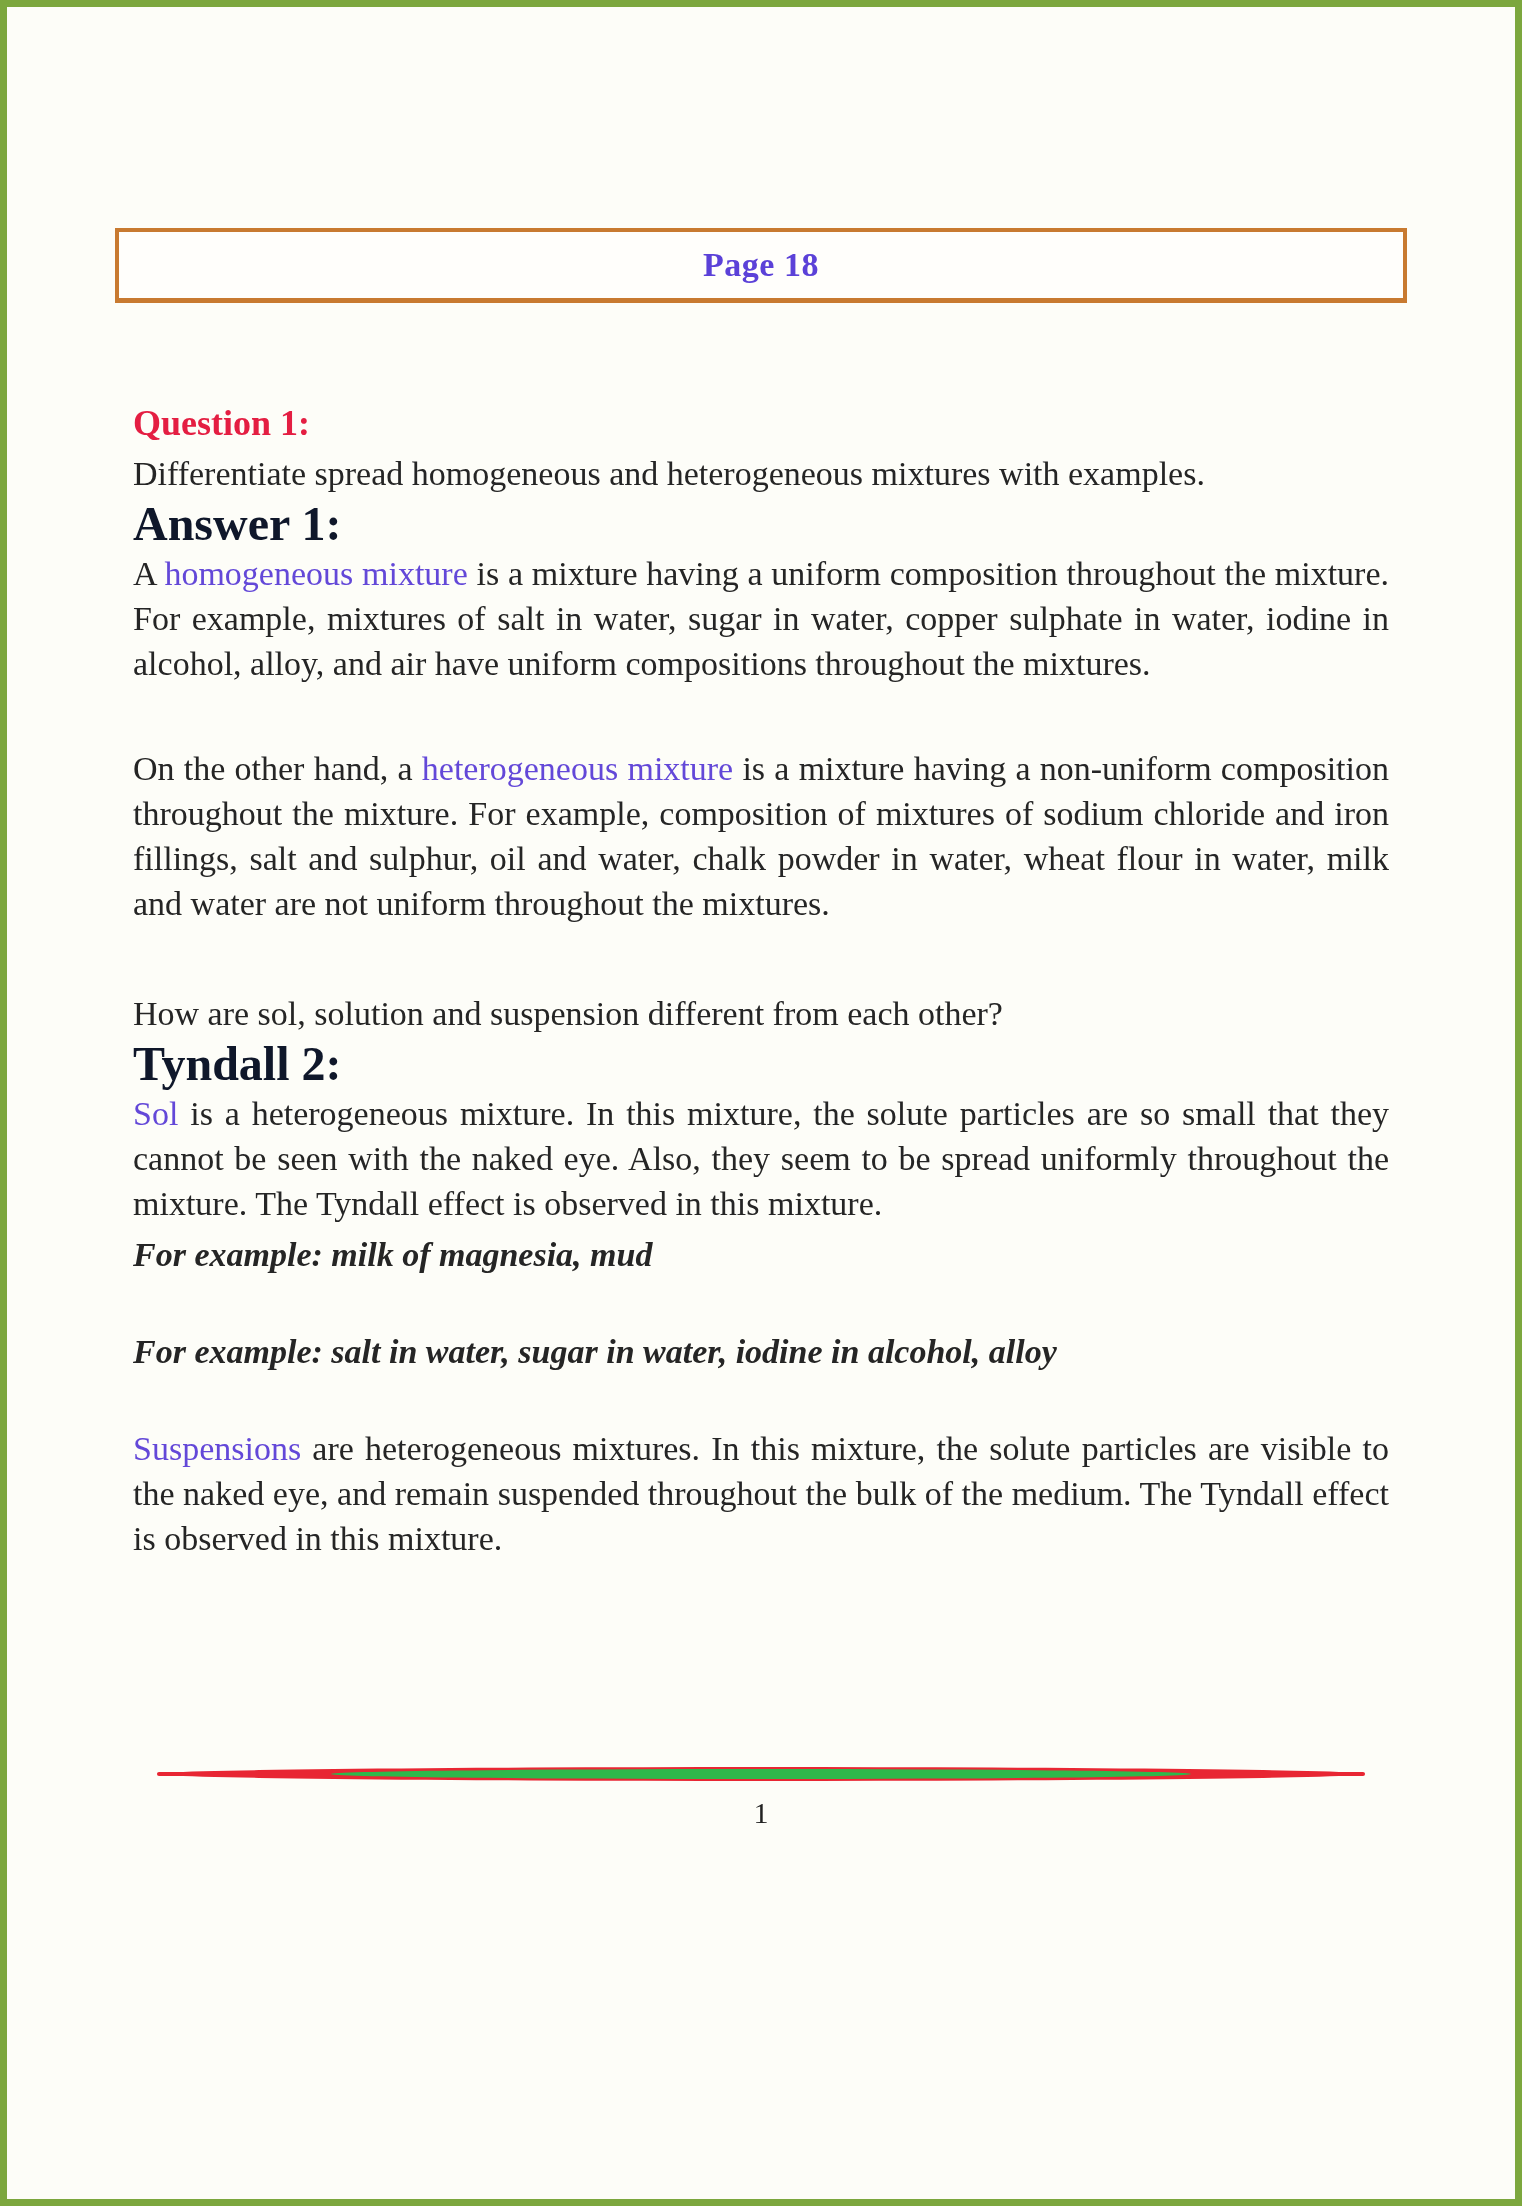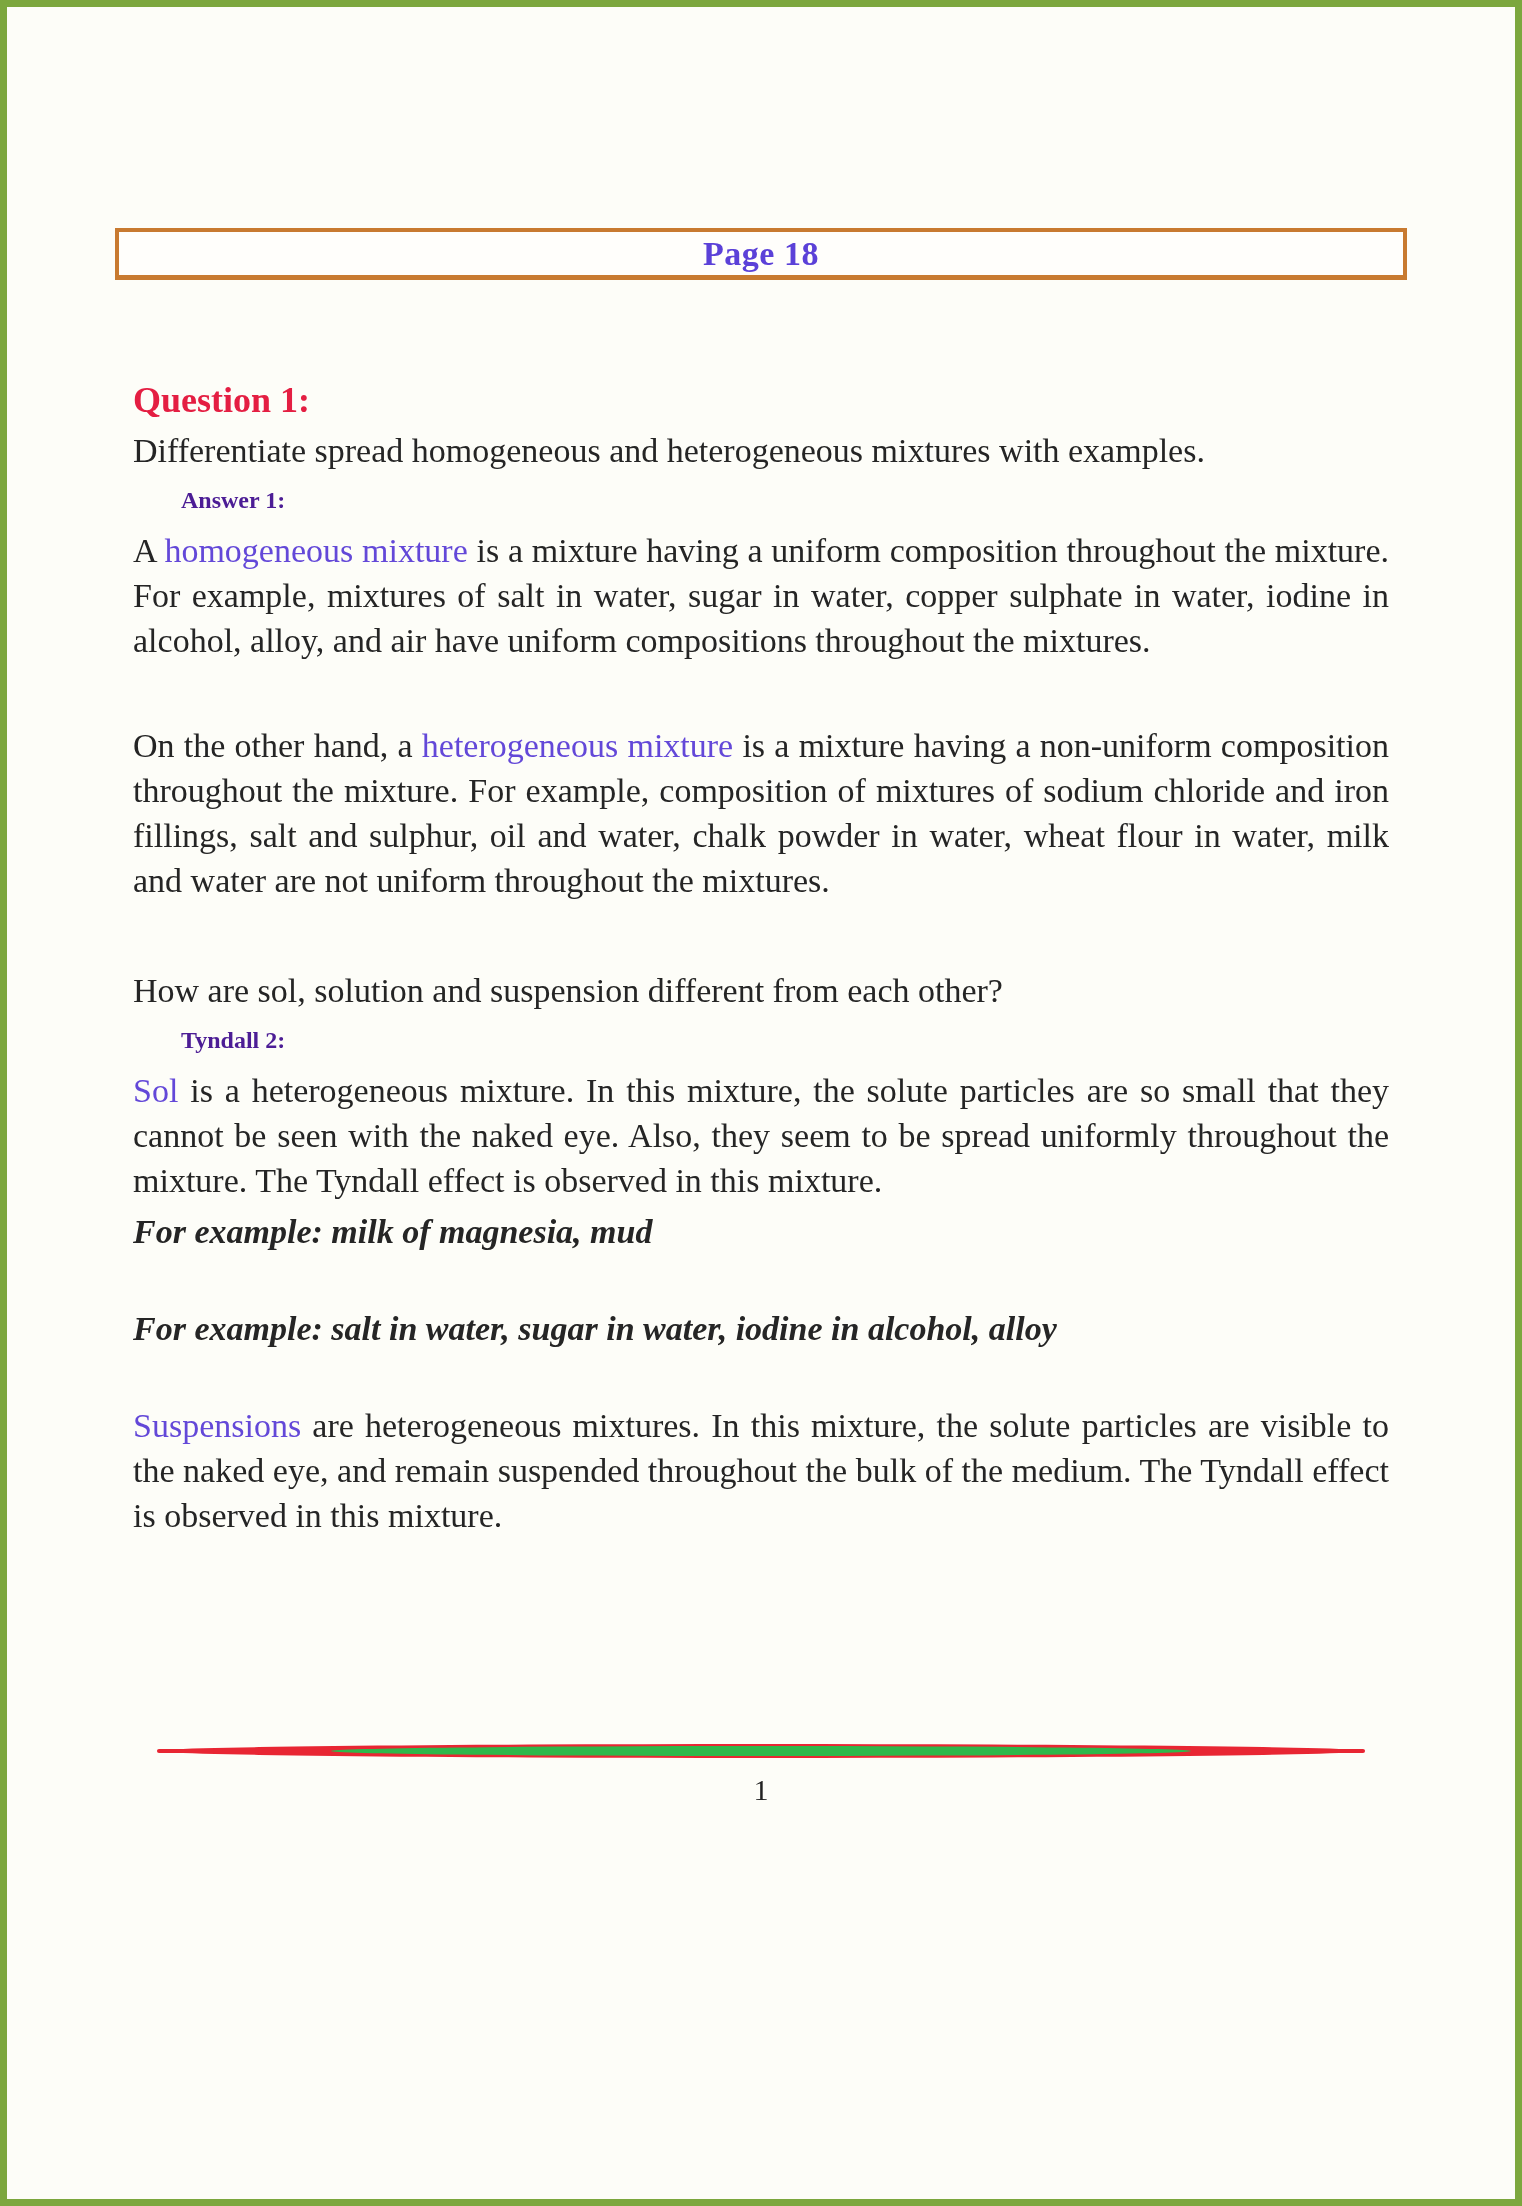--- a/index.html
+++ b/index.html
@@ -10,21 +10,21 @@
   }
   .page {
     width: 1522px; height: 2206px;
     background: #fdfdf8;
     border: 7px solid #7ca73e;
     overflow: hidden;
     position: relative;
   }
   .title-box {
     width: 1292px;
-    height: 52px;
+    height: 75px;
     margin: 221px auto 0 auto;
     border: 4px solid #c87a30;
     border-bottom-width: 5px;
     background: #fffefb;
     display: flex; align-items: center; justify-content: center;
   }
   .title-box .title-text {
     font-size: 34px; font-weight: bold;
     color: #5b41d8;
     letter-spacing: 0.5px;
@@ -36,25 +36,24 @@
     line-height: 45px;
     color: #252525;
   }
   .q-label {
     font-size: 36px; font-weight: bold;
     color: #e41e42;
     margin-bottom: 5px;
     line-height: 45px;
   }
   .a-label {
-    font-size: 24px; font-weight: bold;
-    color: #4c1d95;
+    font-size: 48px; font-weight: bold;
+    color: #0f172a;
     margin-bottom: 5px;
     line-height: 45px;
-    margin-left: 48px;
   }
   .q-text {
     margin-bottom: 5px;
     white-space: nowrap;
   }
   .para {
     text-align: justify;
   }
   .para.gap-after { margin-bottom: 60px; }
   .para.gap-after-lg { margin-bottom: 65px; }

